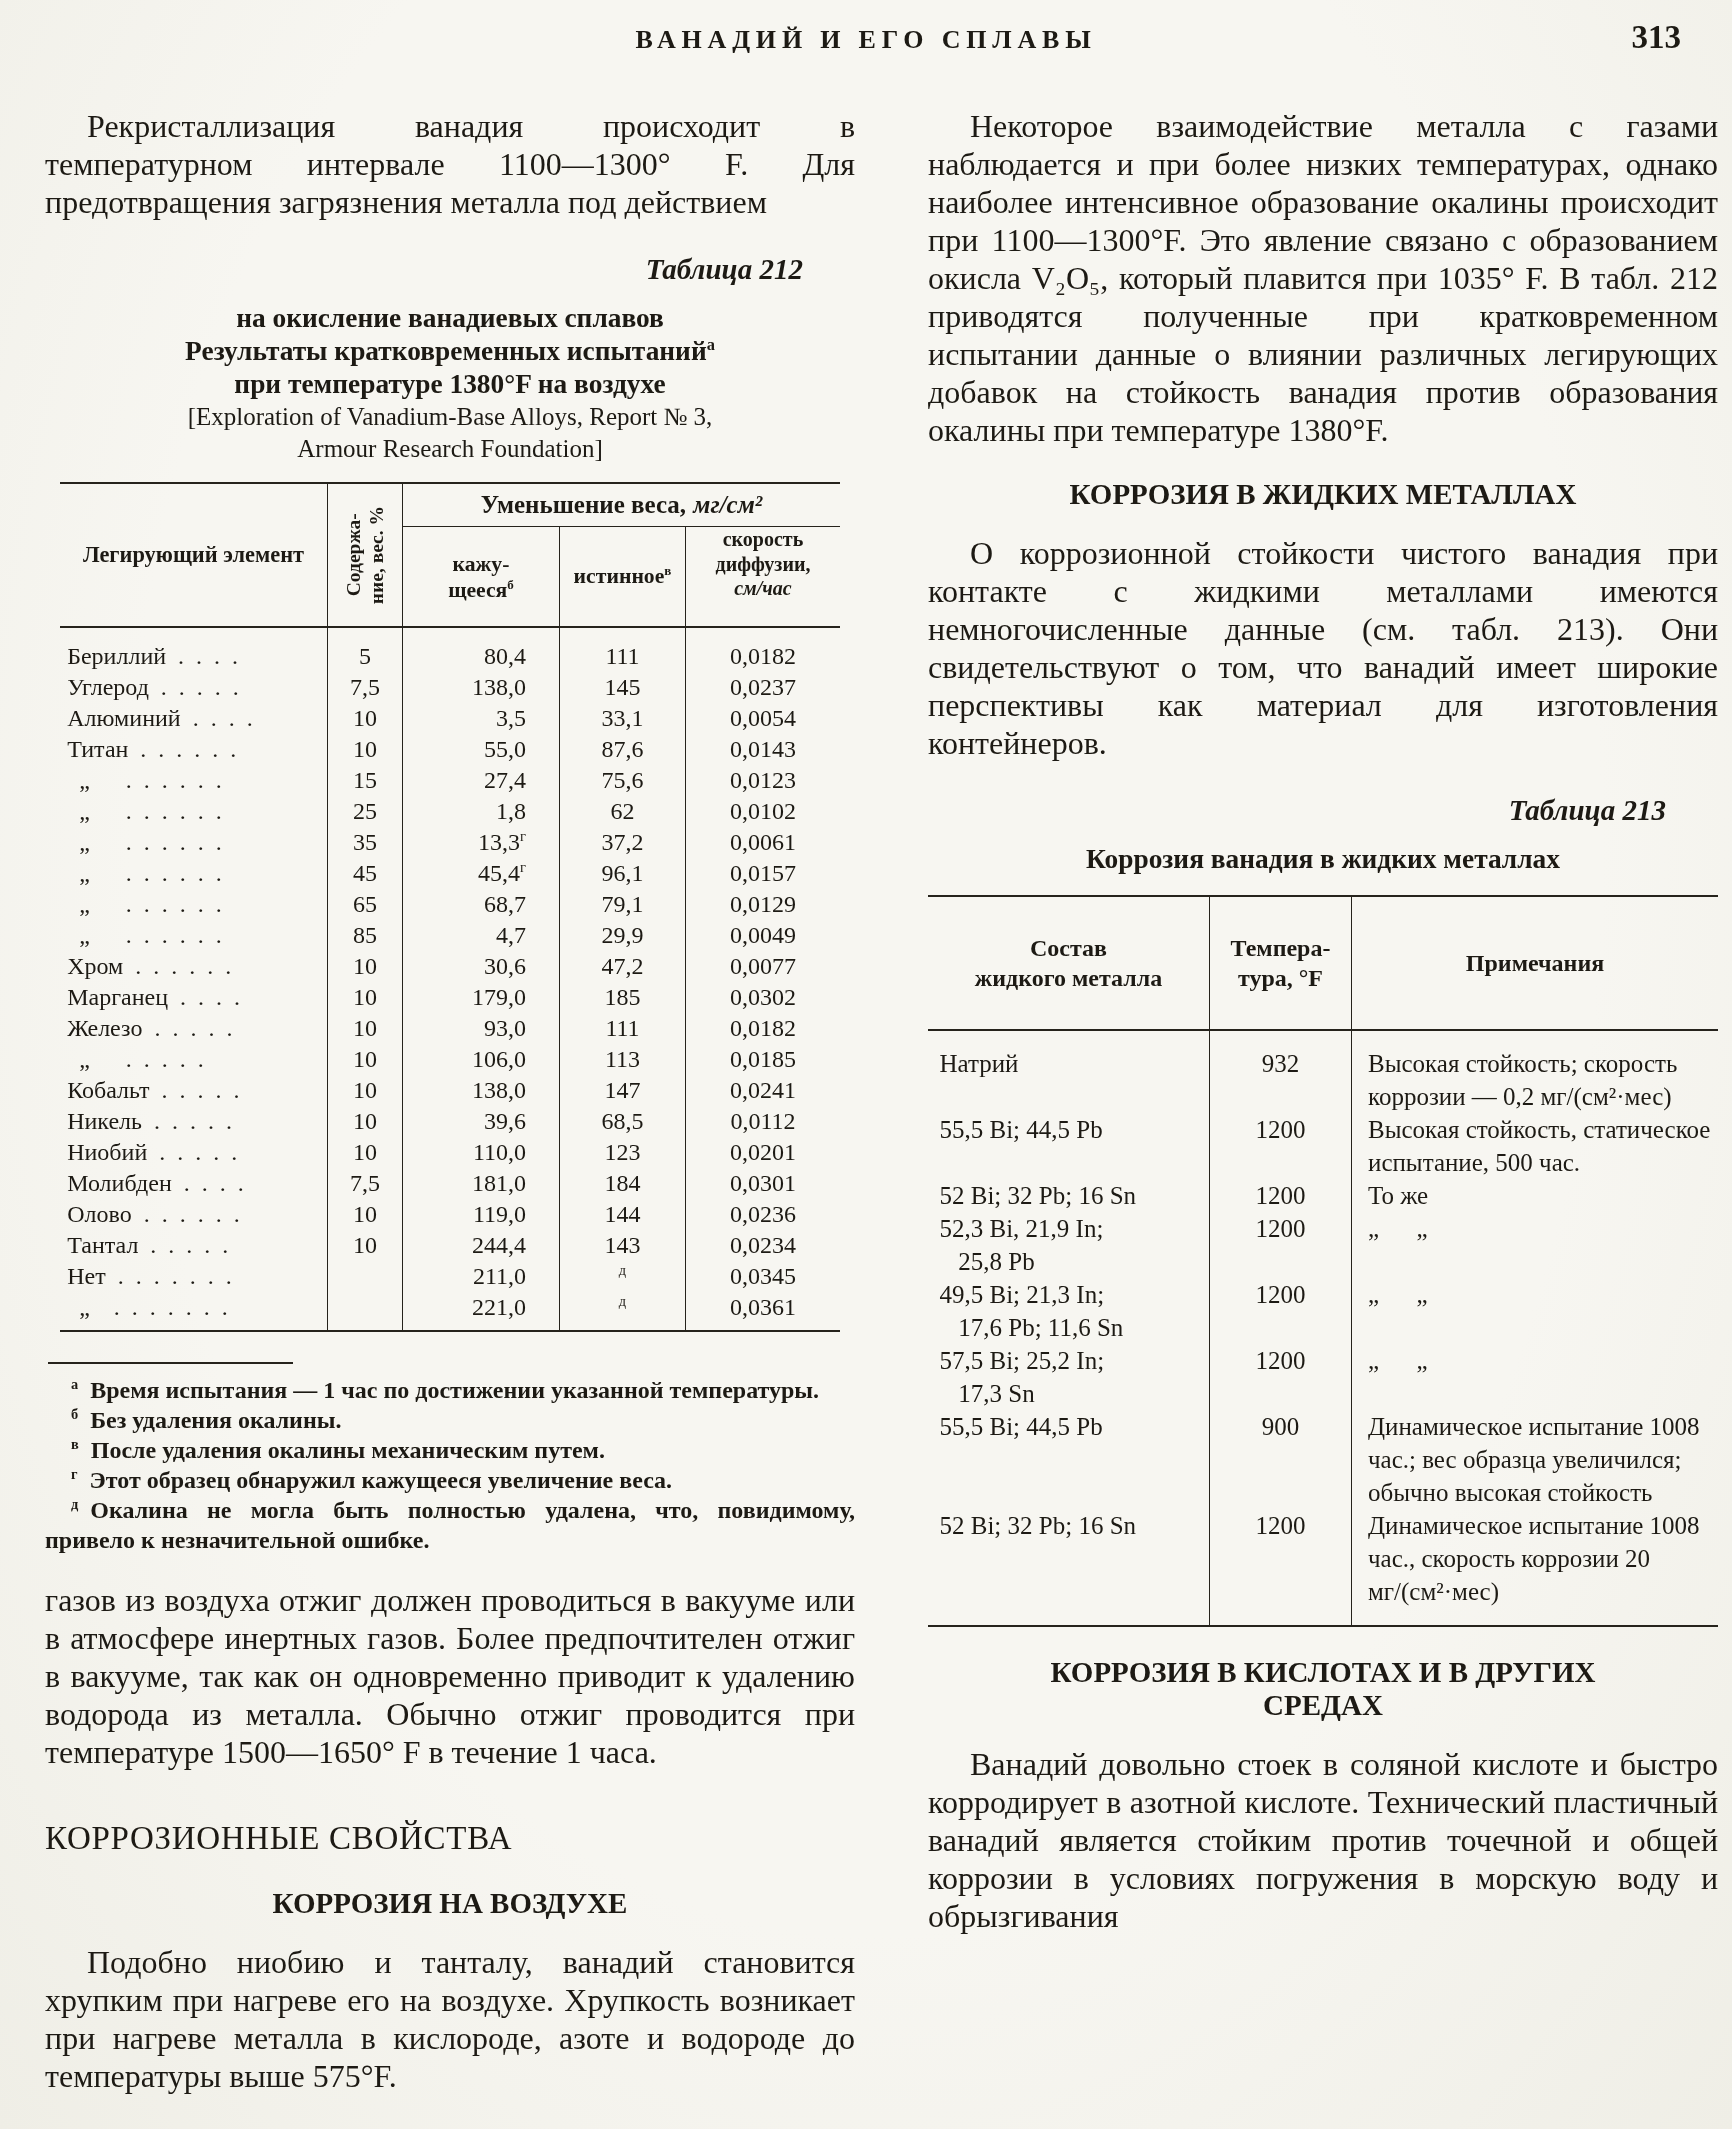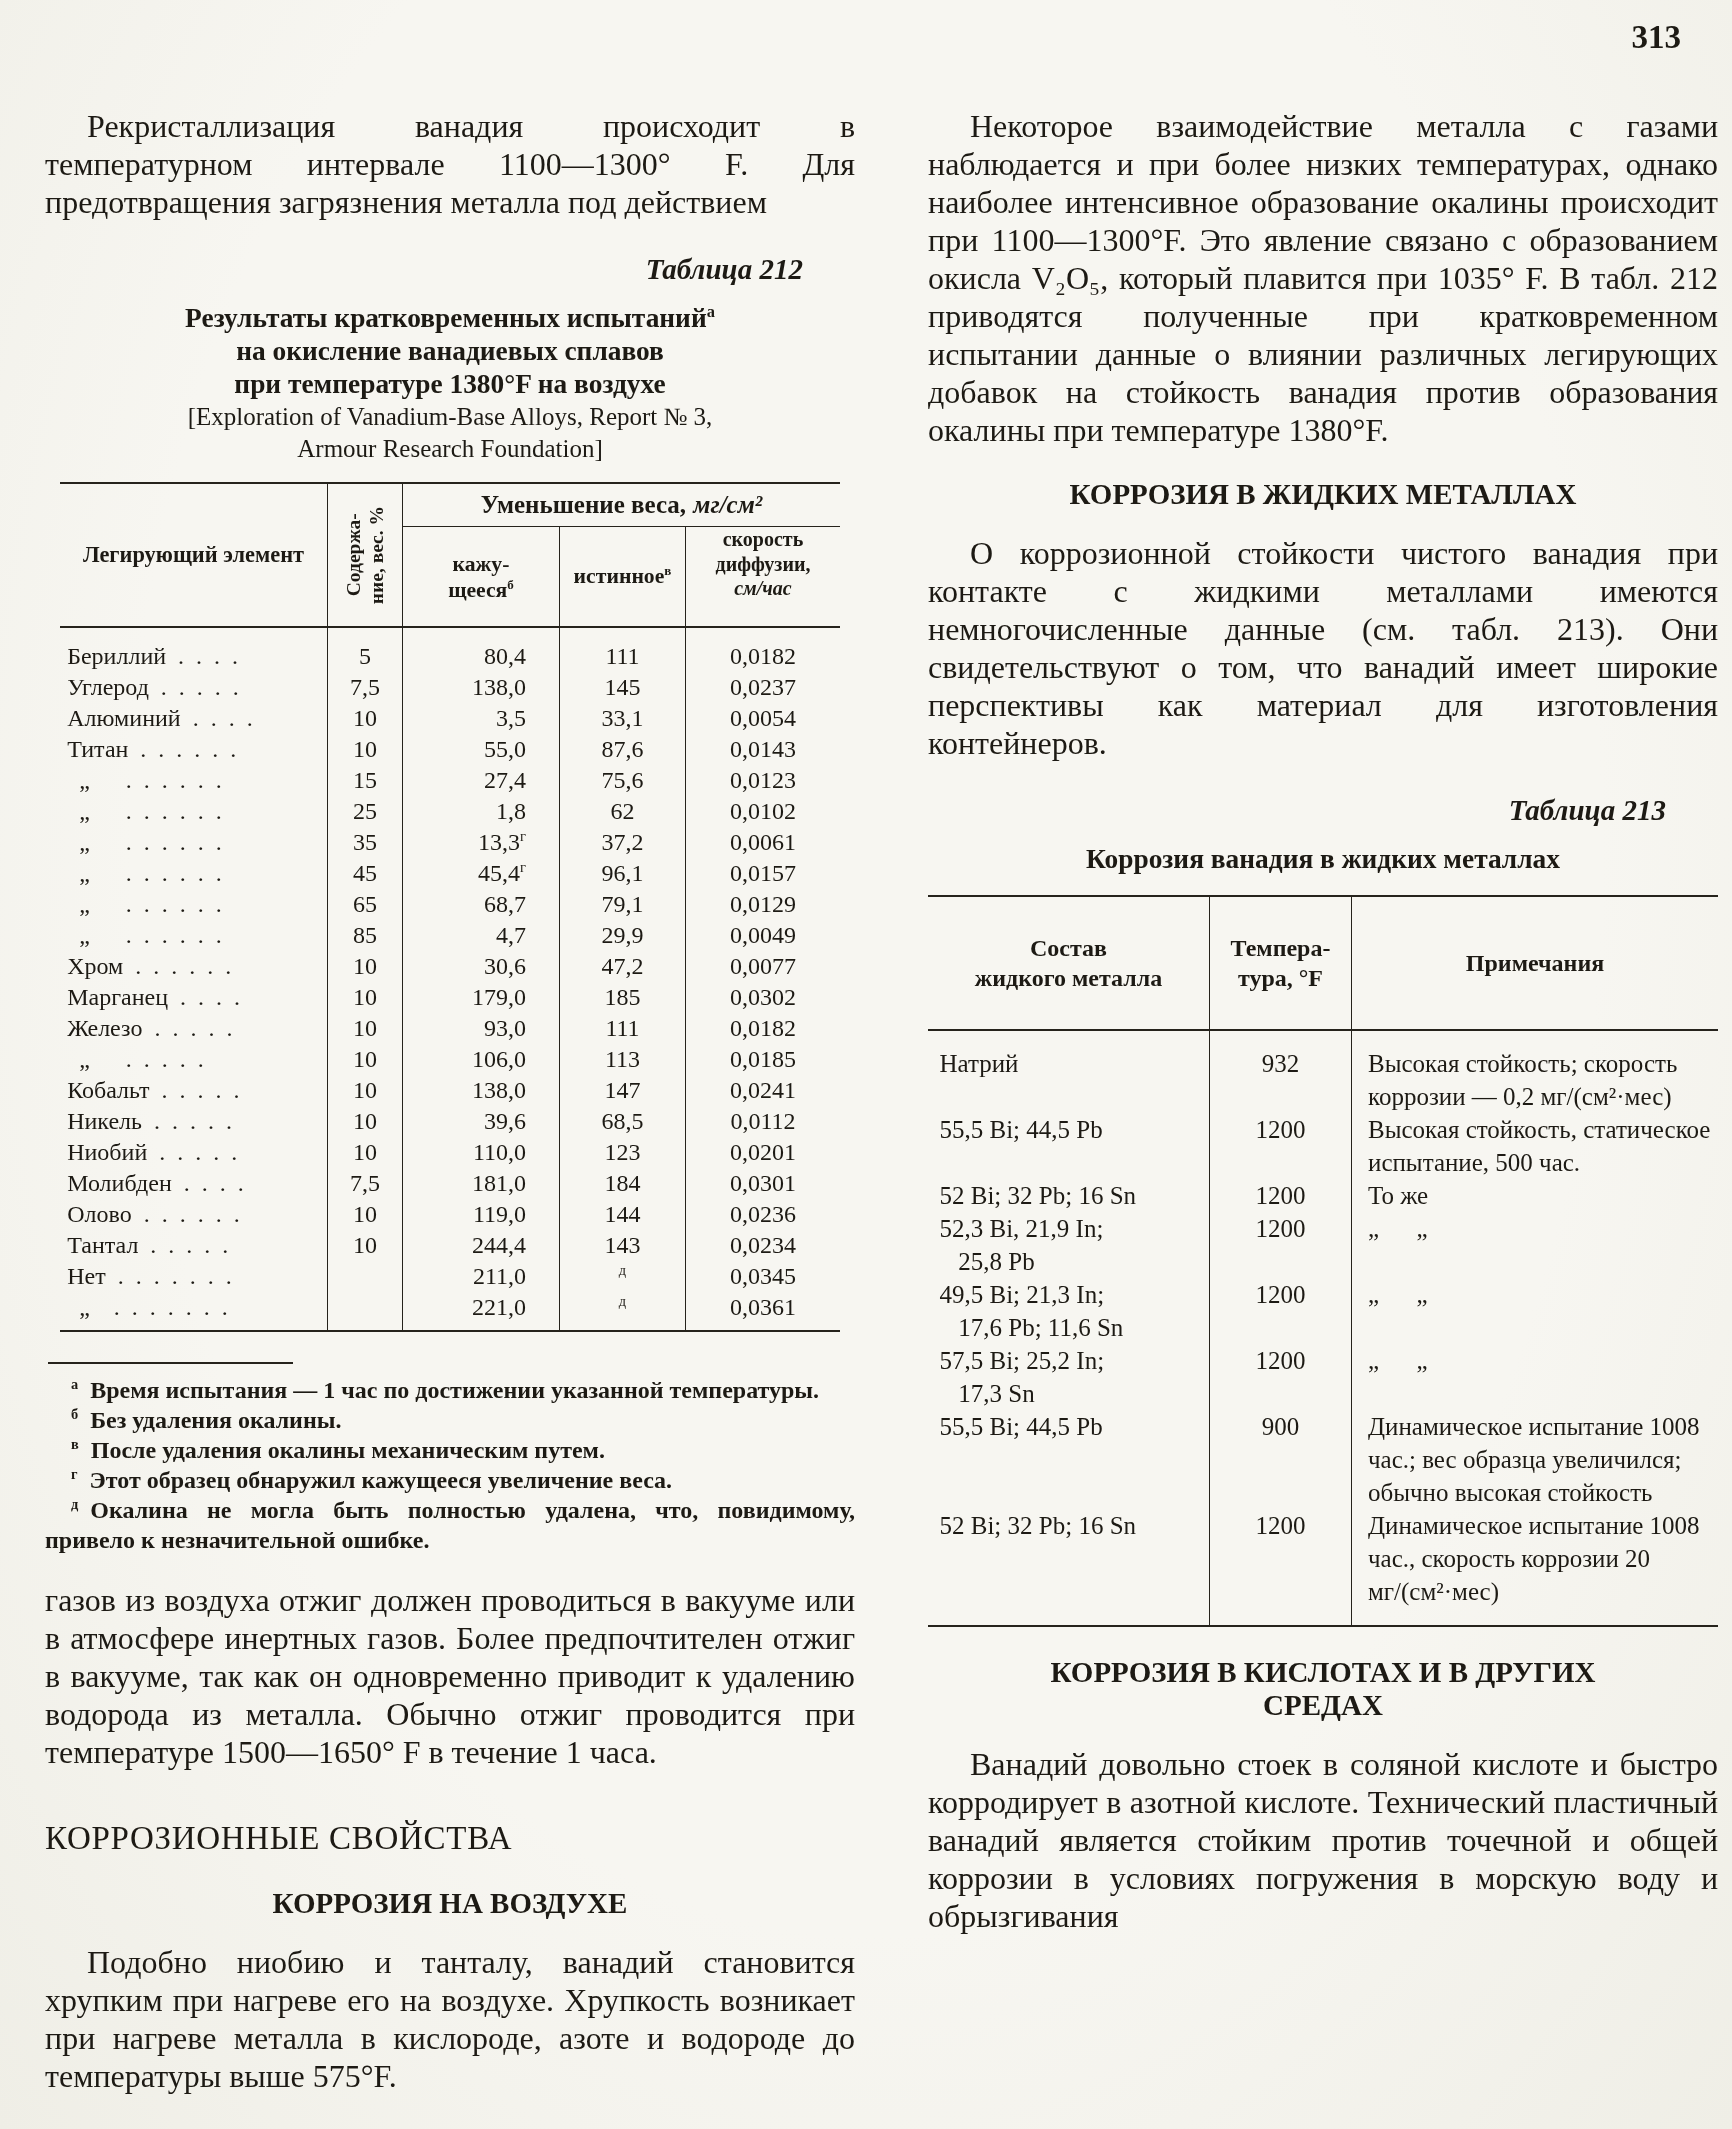--- a/index.html
+++ b/index.html
@@ -100,31 +100,32 @@
   .mt-para3 { margin-top:23px; }
   .mt-rhead1 { margin-top:36px; margin-bottom:0; }
   .mt-rpara2 { margin-top:23px; }
   .mt-rhead2 { margin-top:52px; }
 </style>
 </head>
 <body>
 
 <div class="page">
 
+  <div class="running-head">ВАНАДИЙ И ЕГО СПЛАВЫ</div>
   <div class="page-num">313</div>
 
   <div class="col col-left">
 
     <p class="body indent">Рекристаллизация ванадия происходит в температурном интервале 1100—1300° F. Для предотвращения загрязнения металла под действием</p>
 
     <div class="tbl-caption">Таблица 212</div>
 
     <div class="tbl-title">
+      <span class="tline">на окисление ванадиевых сплавов</span>
       <span class="tline"><span>Результаты кратковременных испытаний</span><sup>а</sup></span>
-      <span class="tline">на окисление ванадиевых сплавов</span>
       <span class="tline">при температуре 1380°F на воздухе</span>
     </div>
 
     <div class="tbl-source">
       <span class="tline">[Exploration of Vanadium-Base Alloys, Report № 3,</span>
       <span class="tline">Armour Research Foundation]</span>
     </div>
 
     <div class="t212">
       <div class="t212-head">

